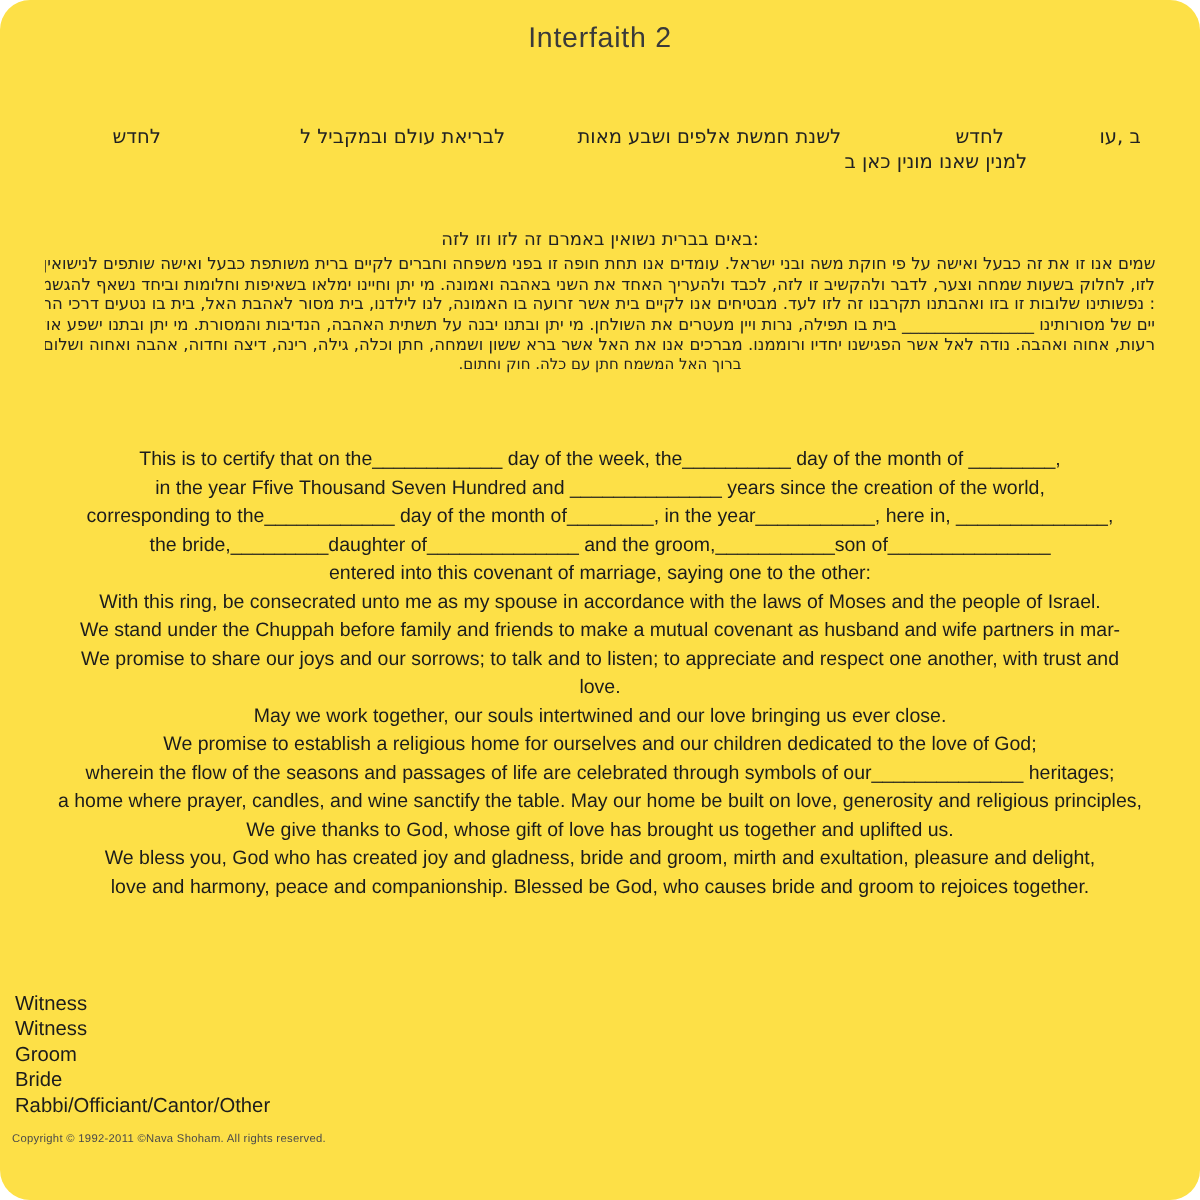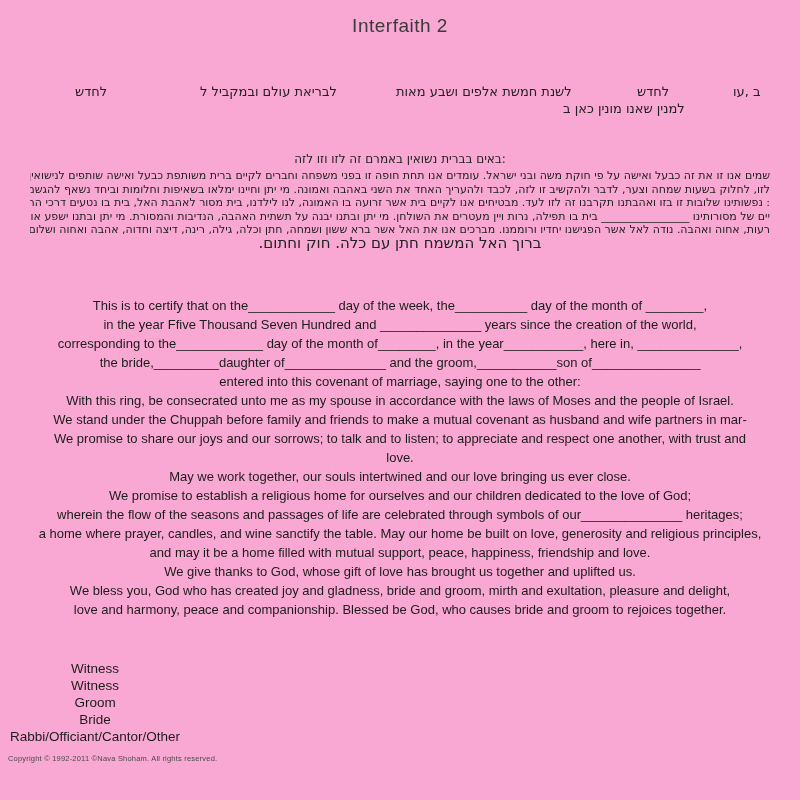--- a/index.html
+++ b/index.html
@@ -1,69 +1,70 @@
 <!DOCTYPE html>
 <html><head>
 <meta charset="utf-8">
 <style>
   html, body { margin: 0; padding: 0; background: #ffffff; }
   .page {
     position: relative;
     width: 800px;
     height: 800px;
-    background: #f9a8d4;
+    background: #fde047;
     overflow: hidden;
     font-family: "Liberation Sans", sans-serif;
     color: #222222;
+    border-radius: 20px;
   }
   .title {
     position: absolute;
     top: 15px;
     left: 0;
     width: 100%;
     text-align: center;
     font-size: 19px;
     letter-spacing: 0.5px;
     color: #3a3a3a;
   }
   
   .heb { font-family: "DejaVu Sans", sans-serif; }
   .hline1 { position: absolute; top: 84px; left: 0; width: 672px; height: 18px; font-size: 13px; }
   .hseg { position: absolute; top: 0; white-space: nowrap; direction: rtl; unicode-bidi: embed; }
   .hseg1 { left: 75px; }
   .hseg2 { left: 200px; }
-  .hseg3 { left: 396px; }
+  .hseg3 { left: 385px; }
   .hseg4 { left: 637px; }
   .hseg5 { left: 733px; direction: ltr; unicode-bidi: bidi-override; }
   .hline2 { position: absolute; top: 101px; left: 563px; font-size: 13px; white-space: nowrap; direction: rtl; }
   .heb-intro {
     position: absolute; top: 152px; left: 0; width: 100%;
     text-align: center; font-size: 12px;
   }
   .heb-para {
     position: absolute; top: 169px; left: 30px; right: 30px;
     font-size: 11px; line-height: 13.6px;
   }
   .heb-line {
     direction: rtl;
     text-align: justify;
     text-align-last: justify;
     white-space: nowrap;
     overflow: hidden;
   }
-  .heb-close { direction: rtl; text-align: right; text-align-last: center; font-size: 15px; }
+  .heb-close { direction: rtl; text-align: right; text-align-last: center; font-size: 10px; }
   
   .eng {
     position: absolute; top: 296px; left: 10px; right: 10px;
     font-size: 13px; line-height: 19px; color: #1c1c1c;
   }
   .eng div { white-space: nowrap; text-align: center; }
   .sigs {
     position: absolute; top: 660px; left: 10px;
-    font-size: 13.5px; line-height: 17px; color: #1c1c1c; text-align: center;
+    font-size: 13.5px; line-height: 17px; color: #1c1c1c;
   }
   .copyright {
     position: absolute; top: 754px; left: 8px;
     font-size: 7.5px; color: #4a4a4a; letter-spacing: 0.2px; text-align: right;
   }
 </style>
 </head>
 <body>
 
 <div class="page">
@@ -98,21 +99,20 @@
     <div>the bride,_________daughter of______________ and the groom,___________son of_______________</div>
     <div>entered into this covenant of marriage, saying one to the other:</div>
     <div>With this ring, be consecrated unto me as my spouse in accordance with the laws of Moses and the people of Israel.</div>
     <div>We stand under the Chuppah before family and friends to make a mutual covenant as husband and wife partners in mar-</div>
     <div>We promise to share our joys and our sorrows; to talk and to listen; to appreciate and respect one another, with trust and</div>
     <div>love.</div>
     <div>May we work together, our souls intertwined and our love bringing us ever close.</div>
     <div>We promise to establish a religious home for ourselves and our children dedicated to the love of God;</div>
     <div>wherein the flow of the seasons and passages of life are celebrated through symbols of our______________ heritages;</div>
     <div>a home where prayer, candles, and wine sanctify the table. May our home be built on love, generosity and religious principles,</div>
-    <div>and may it be a home filled with mutual support, peace, happiness, friendship and love.</div>
     <div>We give thanks to God, whose gift of love has brought us together and uplifted us.</div>
     <div>We bless you, God who has created joy and gladness, bride and groom, mirth and exultation, pleasure and delight,</div>
     <div>love and harmony, peace and companionship. Blessed be God, who causes bride and groom to rejoices together.</div>
   </div>
 
   <div class="sigs">
     <div>Witness</div>
     <div>Witness</div>
     <div>Groom</div>
     <div>Bride</div>

